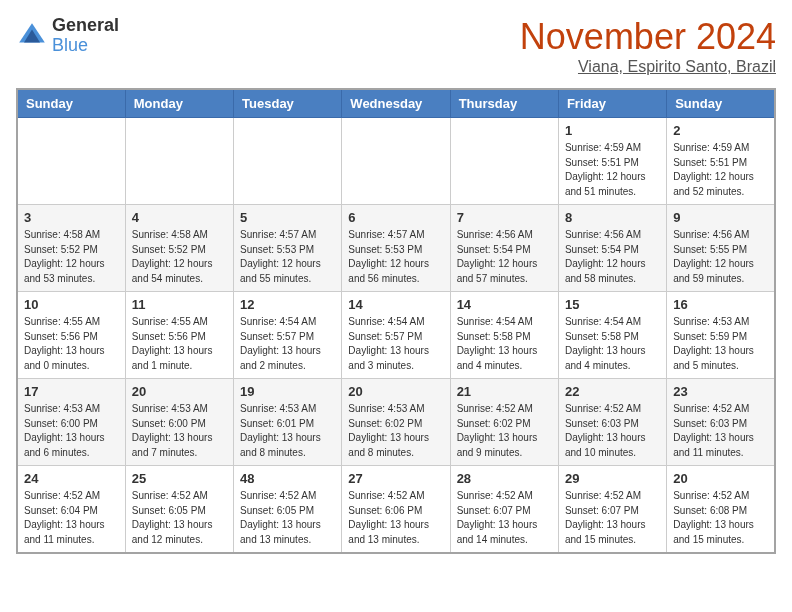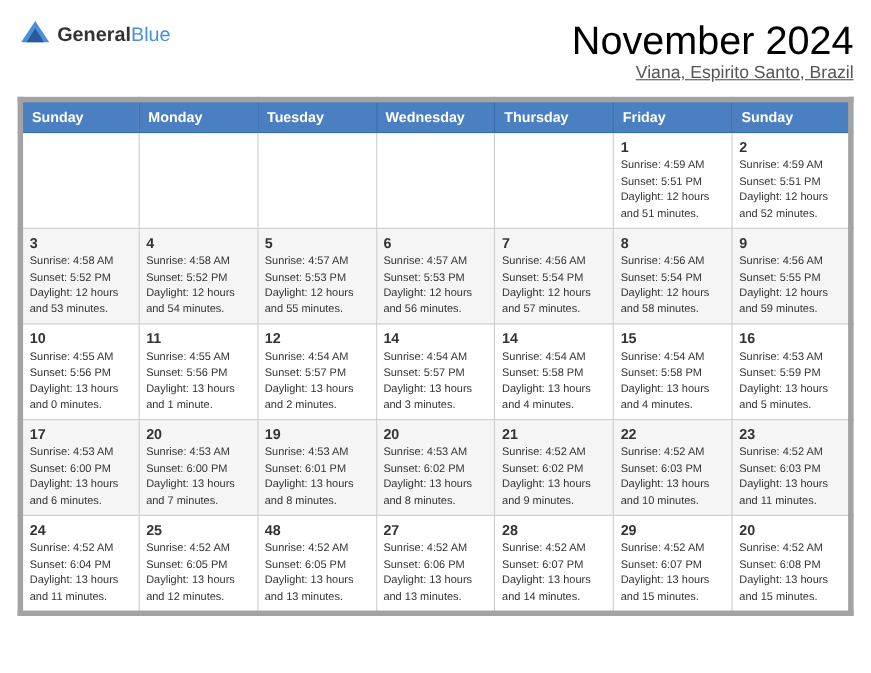--- a/index.html
+++ b/index.html
@@ -16,21 +16,21 @@
       align-items: flex-start;
       margin-bottom: 12px;
     }
     .logo {
       display: flex;
       align-items: center;
       gap: 4px;
     }
     .logo-text {
       display: flex;
-      flex-direction: row;
+      flex-direction: column;
       line-height: 1.1;
     }
     .logo-general {
       font-size: 18px;
       font-weight: bold;
       color: #333;
     }
     .logo-blue {
       font-size: 18px;
       font-weight: normal;
@@ -39,31 +39,31 @@
     .logo-icon {
       width: 32px;
       height: 32px;
     }
     .title-section {
       text-align: right;
     }
     .month-title {
       font-size: 36px;
       font-weight: normal;
-      color: #000000;
+      color: #c2410c;
     }
     .location {
       font-size: 16px;
       color: #555;
       text-decoration: underline;
     }
     .calendar {
       width: 100%;
       border-collapse: collapse;
-      border: 5px solid #a3a3a3;
+      border: 2px solid #a3a3a3;
     }
     .calendar th {
       background-color: #4a7fc1;
       color: #fff;
       font-size: 13px;
       font-weight: bold;
       padding: 6px 8px;
       text-align: left;
       border: 1px solid #3a6aaa;
     }

